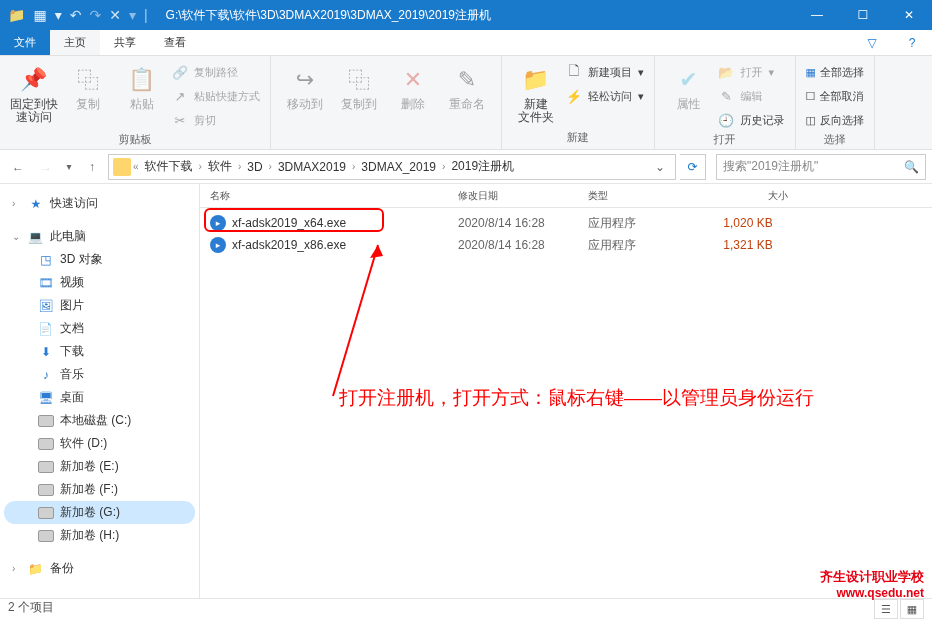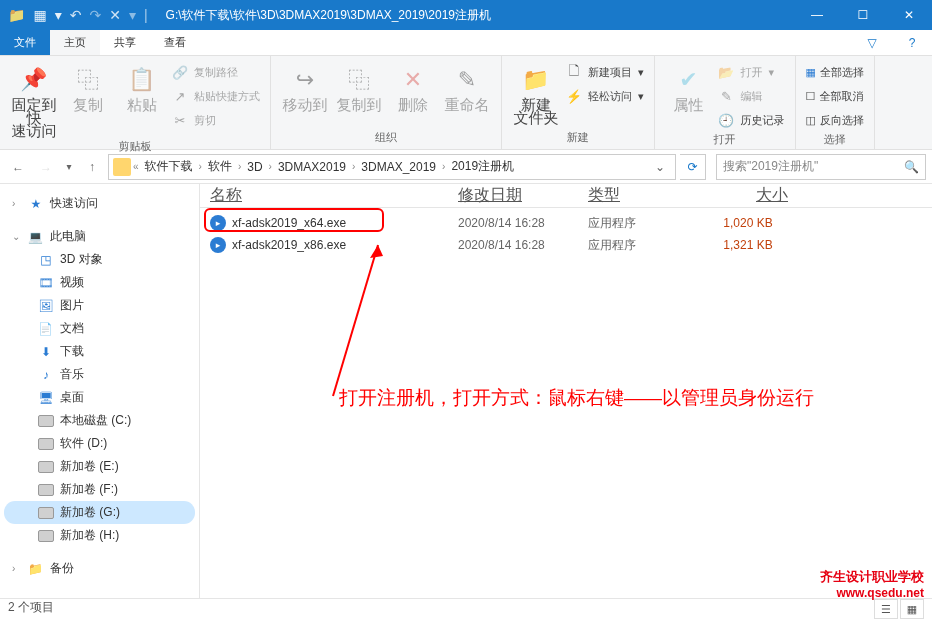--- a/index.html
+++ b/index.html
@@ -21,21 +21,21 @@
 .ribbon-tabs .spacer { flex: 1; }
 .ribbon-help { width: 40px; display: flex; align-items: center; justify-content: center; color: #1979ca; }
 
 
 .ribbon { height: 94px; background: #f5f6f7; display: flex; border-bottom: 1px solid #e1e1e1; }
 .group { border-right: 1px solid #e1e1e1; padding: 4px 10px 2px 10px; display: flex; flex-direction: column; }
 .group .controls { flex: 1; display: flex; align-items: flex-start; gap: 6px; }
 .group .label { text-align: center; font-size: 11px; color: #666; padding: 2px 0; }
 .bigbtn { display: flex; flex-direction: column; align-items: center; gap: 2px; width: 48px; padding-top: 4px; }
 .bigbtn .icon { width: 32px; height: 32px; display: flex; align-items: center; justify-content: center; font-size: 22px; }
-.bigbtn .txt { font-size: 15px; text-align: center; line-height: 13px; color: #444; }
+.bigbtn .txt { font-size: 12px; text-align: center; line-height: 13px; color: #444; }
 .smallcol { display: flex; flex-direction: column; gap: 4px; padding-top: 2px; }
 .smallbtn { display: flex; align-items: center; gap: 6px; font-size: 11px; color: #444; height: 20px; }
 .smallbtn .ic { width: 16px; height: 16px; display: flex; align-items: center; justify-content: center; font-size: 13px; }
 .disabled { opacity: .45; }
 .checkbox-row { display: flex; align-items: center; gap: 4px; font-size: 11px; color: #444; height: 20px; }
 
 
 .navbar { height: 34px; display: flex; align-items: center; padding: 4px 6px; gap: 4px; border-bottom: 1px solid #e5e5e5; }
 .navbtn { width: 24px; height: 24px; display: flex; align-items: center; justify-content: center; color: #666; border-radius: 2px; }
 .navbtn.disabled { color: #bbb; }
@@ -54,21 +54,21 @@
 .tree { width: 200px; border-right: 1px solid #e5e5e5; padding: 8px 4px; overflow: hidden; }
 .tree-item { display: flex; align-items: center; gap: 6px; padding: 3px 0 3px 8px; font-size: 12px; }
 .tree-item.l2 { padding-left: 34px; }
 .tree-item .chev { width: 10px; color: #888; font-size: 10px; }
 .tree-item .ic { width: 16px; height: 16px; display: flex; align-items: center; justify-content: center; }
 .tree-item.selected { background: #cde8ff; border-radius: 11px; }
 .tree-sep { height: 10px; }
 .drive-ic { width: 16px; height: 12px; background: #d0d0d0; border: 1px solid #999; border-radius: 2px; }
 
 .content { flex: 1; position: relative; }
-.list-header { display: flex; border-bottom: 1px solid #e5e5e5; height: 24px; align-items: center; color: #555; font-size: 16px; text-decoration: underline; }
+.list-header { display: flex; border-bottom: 1px solid #e5e5e5; height: 24px; align-items: center; color: #555; font-size: 10px; }
 .col-name { width: 258px; padding-left: 10px; }
 .col-date { width: 130px; }
 .col-type { width: 120px; }
 .col-size { width: 100px; text-align: right; padding-right: 20px; }
 .list-rows { padding-top: 4px; }
 .list-row { display: flex; height: 22px; align-items: center; font-size: 12px; }
 .list-row .name { width: 258px; padding-left: 10px; display: flex; align-items: center; gap: 6px; }
 .list-row .name .ic { width: 16px; height: 16px; background: #2b7cd3; border-radius: 50%; display: flex; align-items: center; justify-content: center; color: #fff; font-size: 9px; }
 .list-row .date { width: 130px; color: #666; }
 .list-row .type { width: 120px; color: #666; }
@@ -167,21 +167,20 @@
       </div>
       <div class="bigbtn disabled">
         <div class="icon" style="color:#d9534f">✕</div>
         <div class="txt">删除</div>
       </div>
       <div class="bigbtn disabled">
         <div class="icon">✎</div>
         <div class="txt">重命名</div>
       </div>
     </div>
-    <div class="label">组织</div>
   </div>
 
   <div class="group">
     <div class="controls">
       <div class="bigbtn">
         <div class="icon" style="color:#f0ad4e">📁</div>
         <div class="txt" style="white-space:pre-line">新建
 文件夹</div>
       </div>
       <div class="smallcol">

